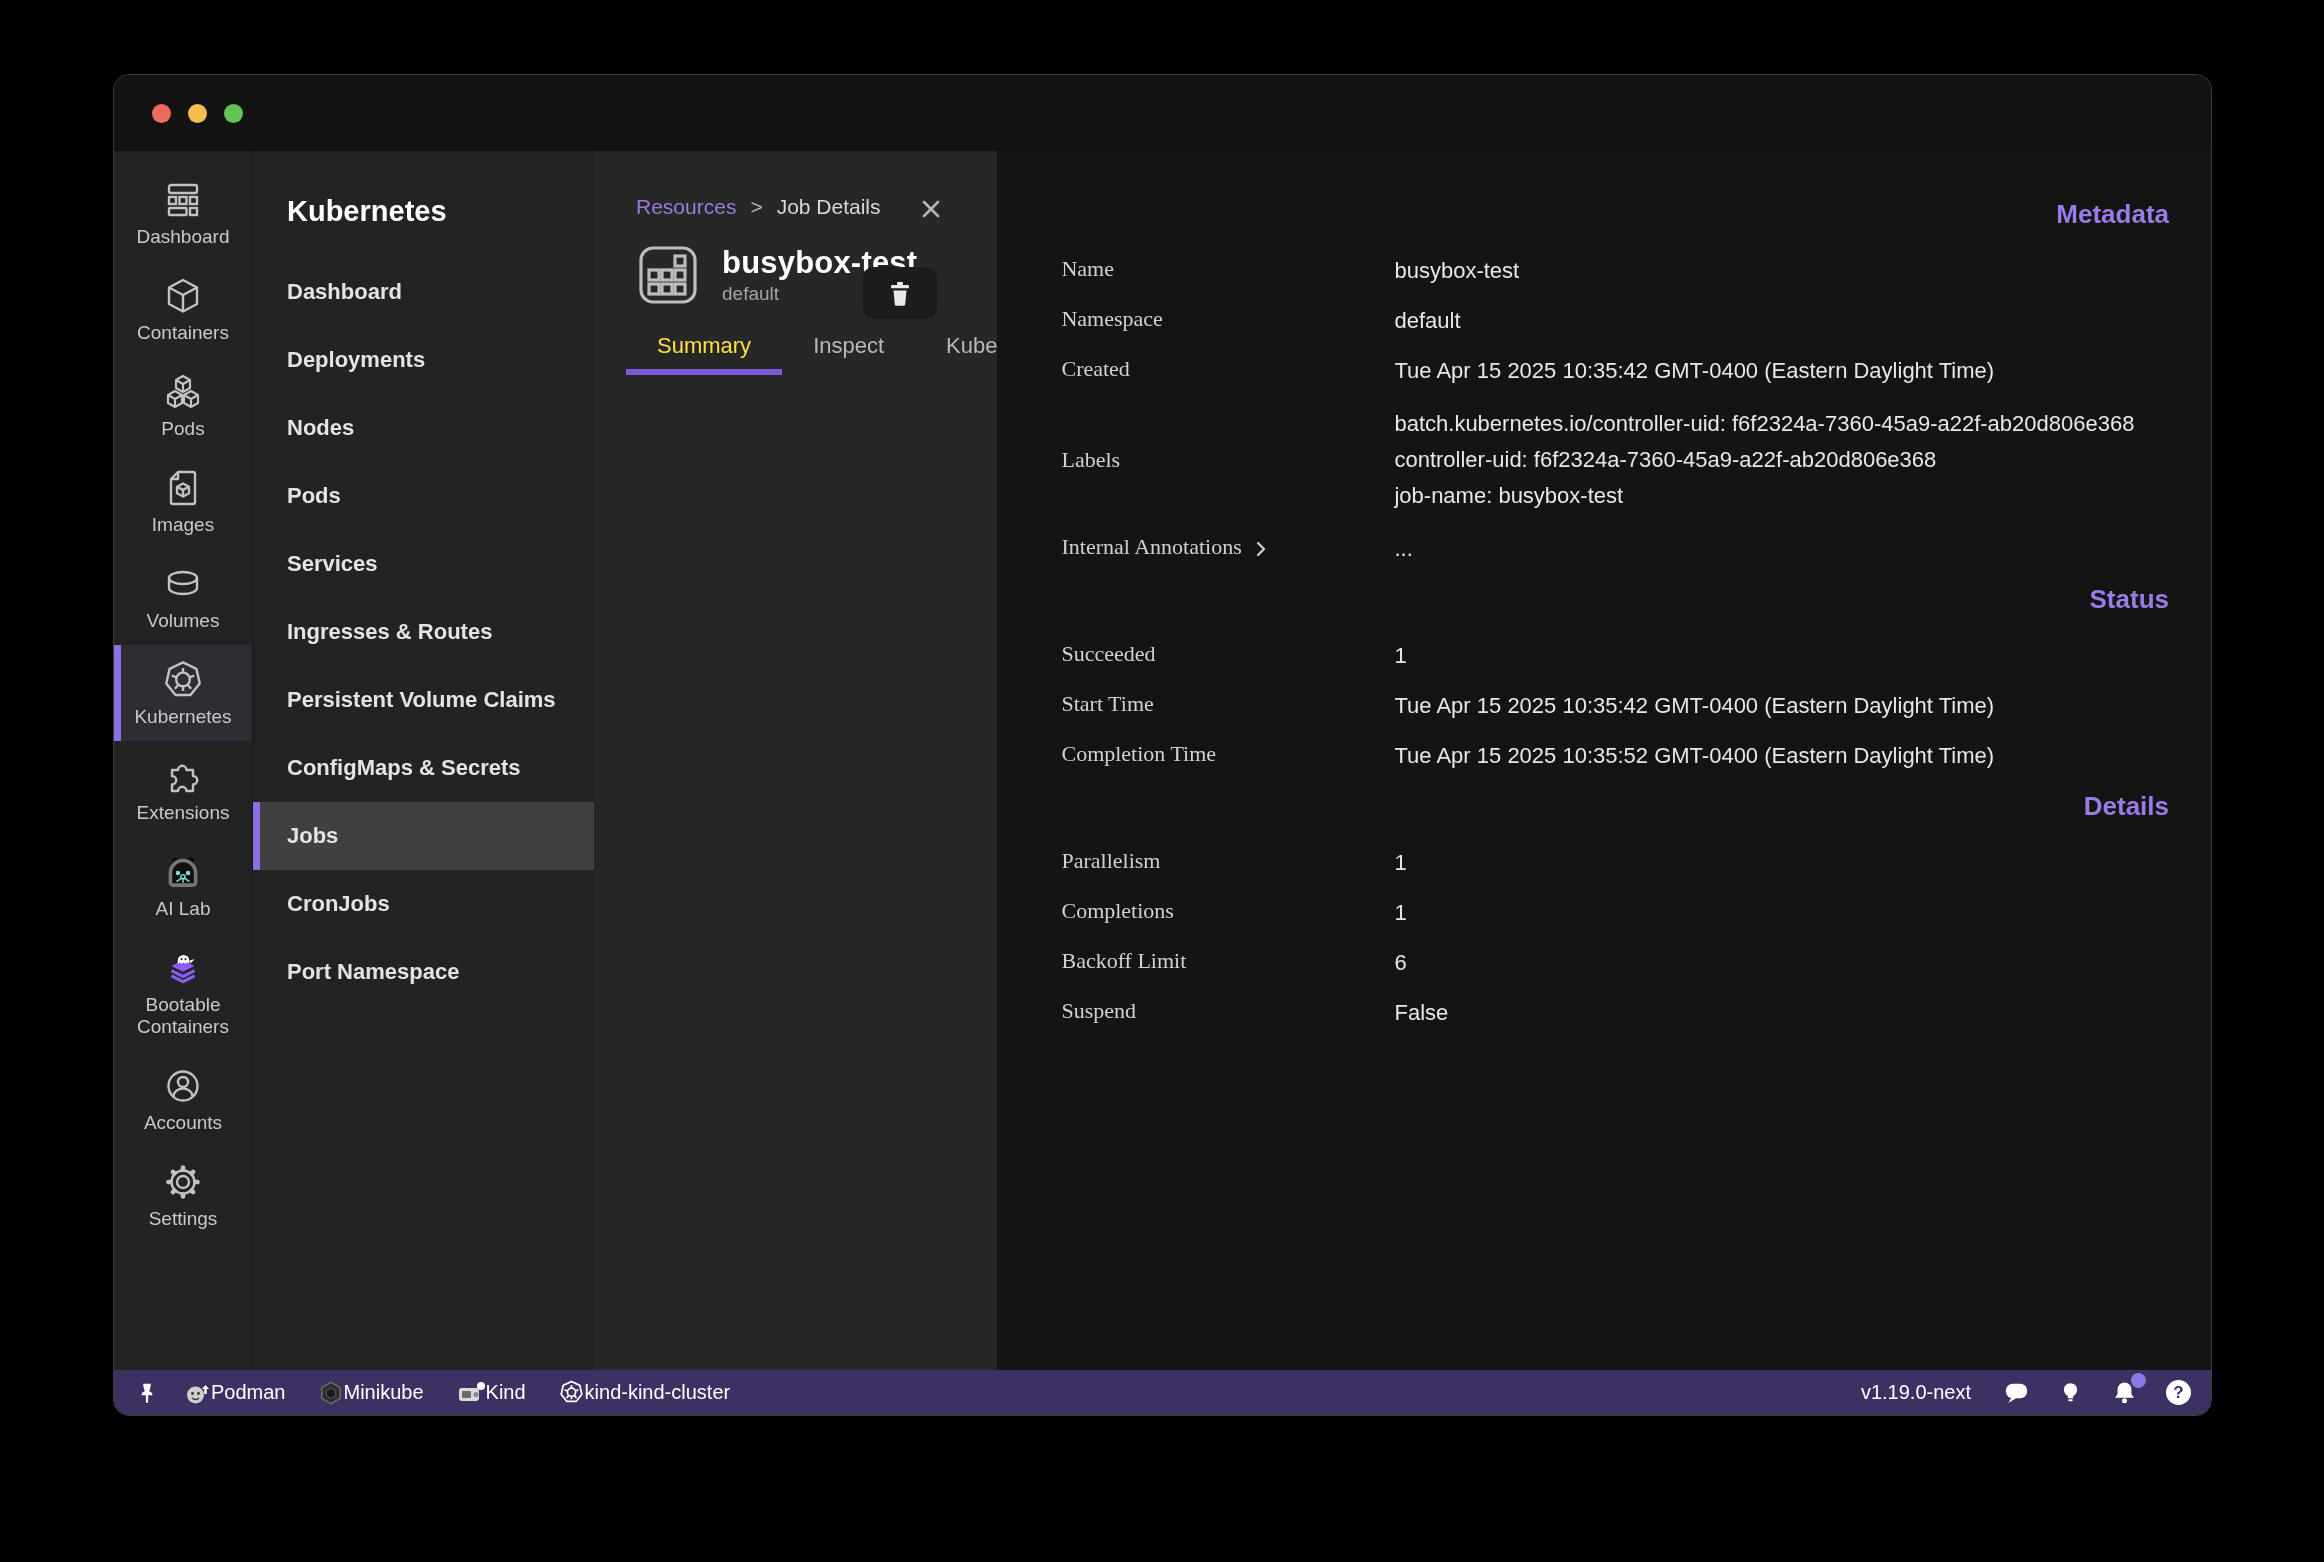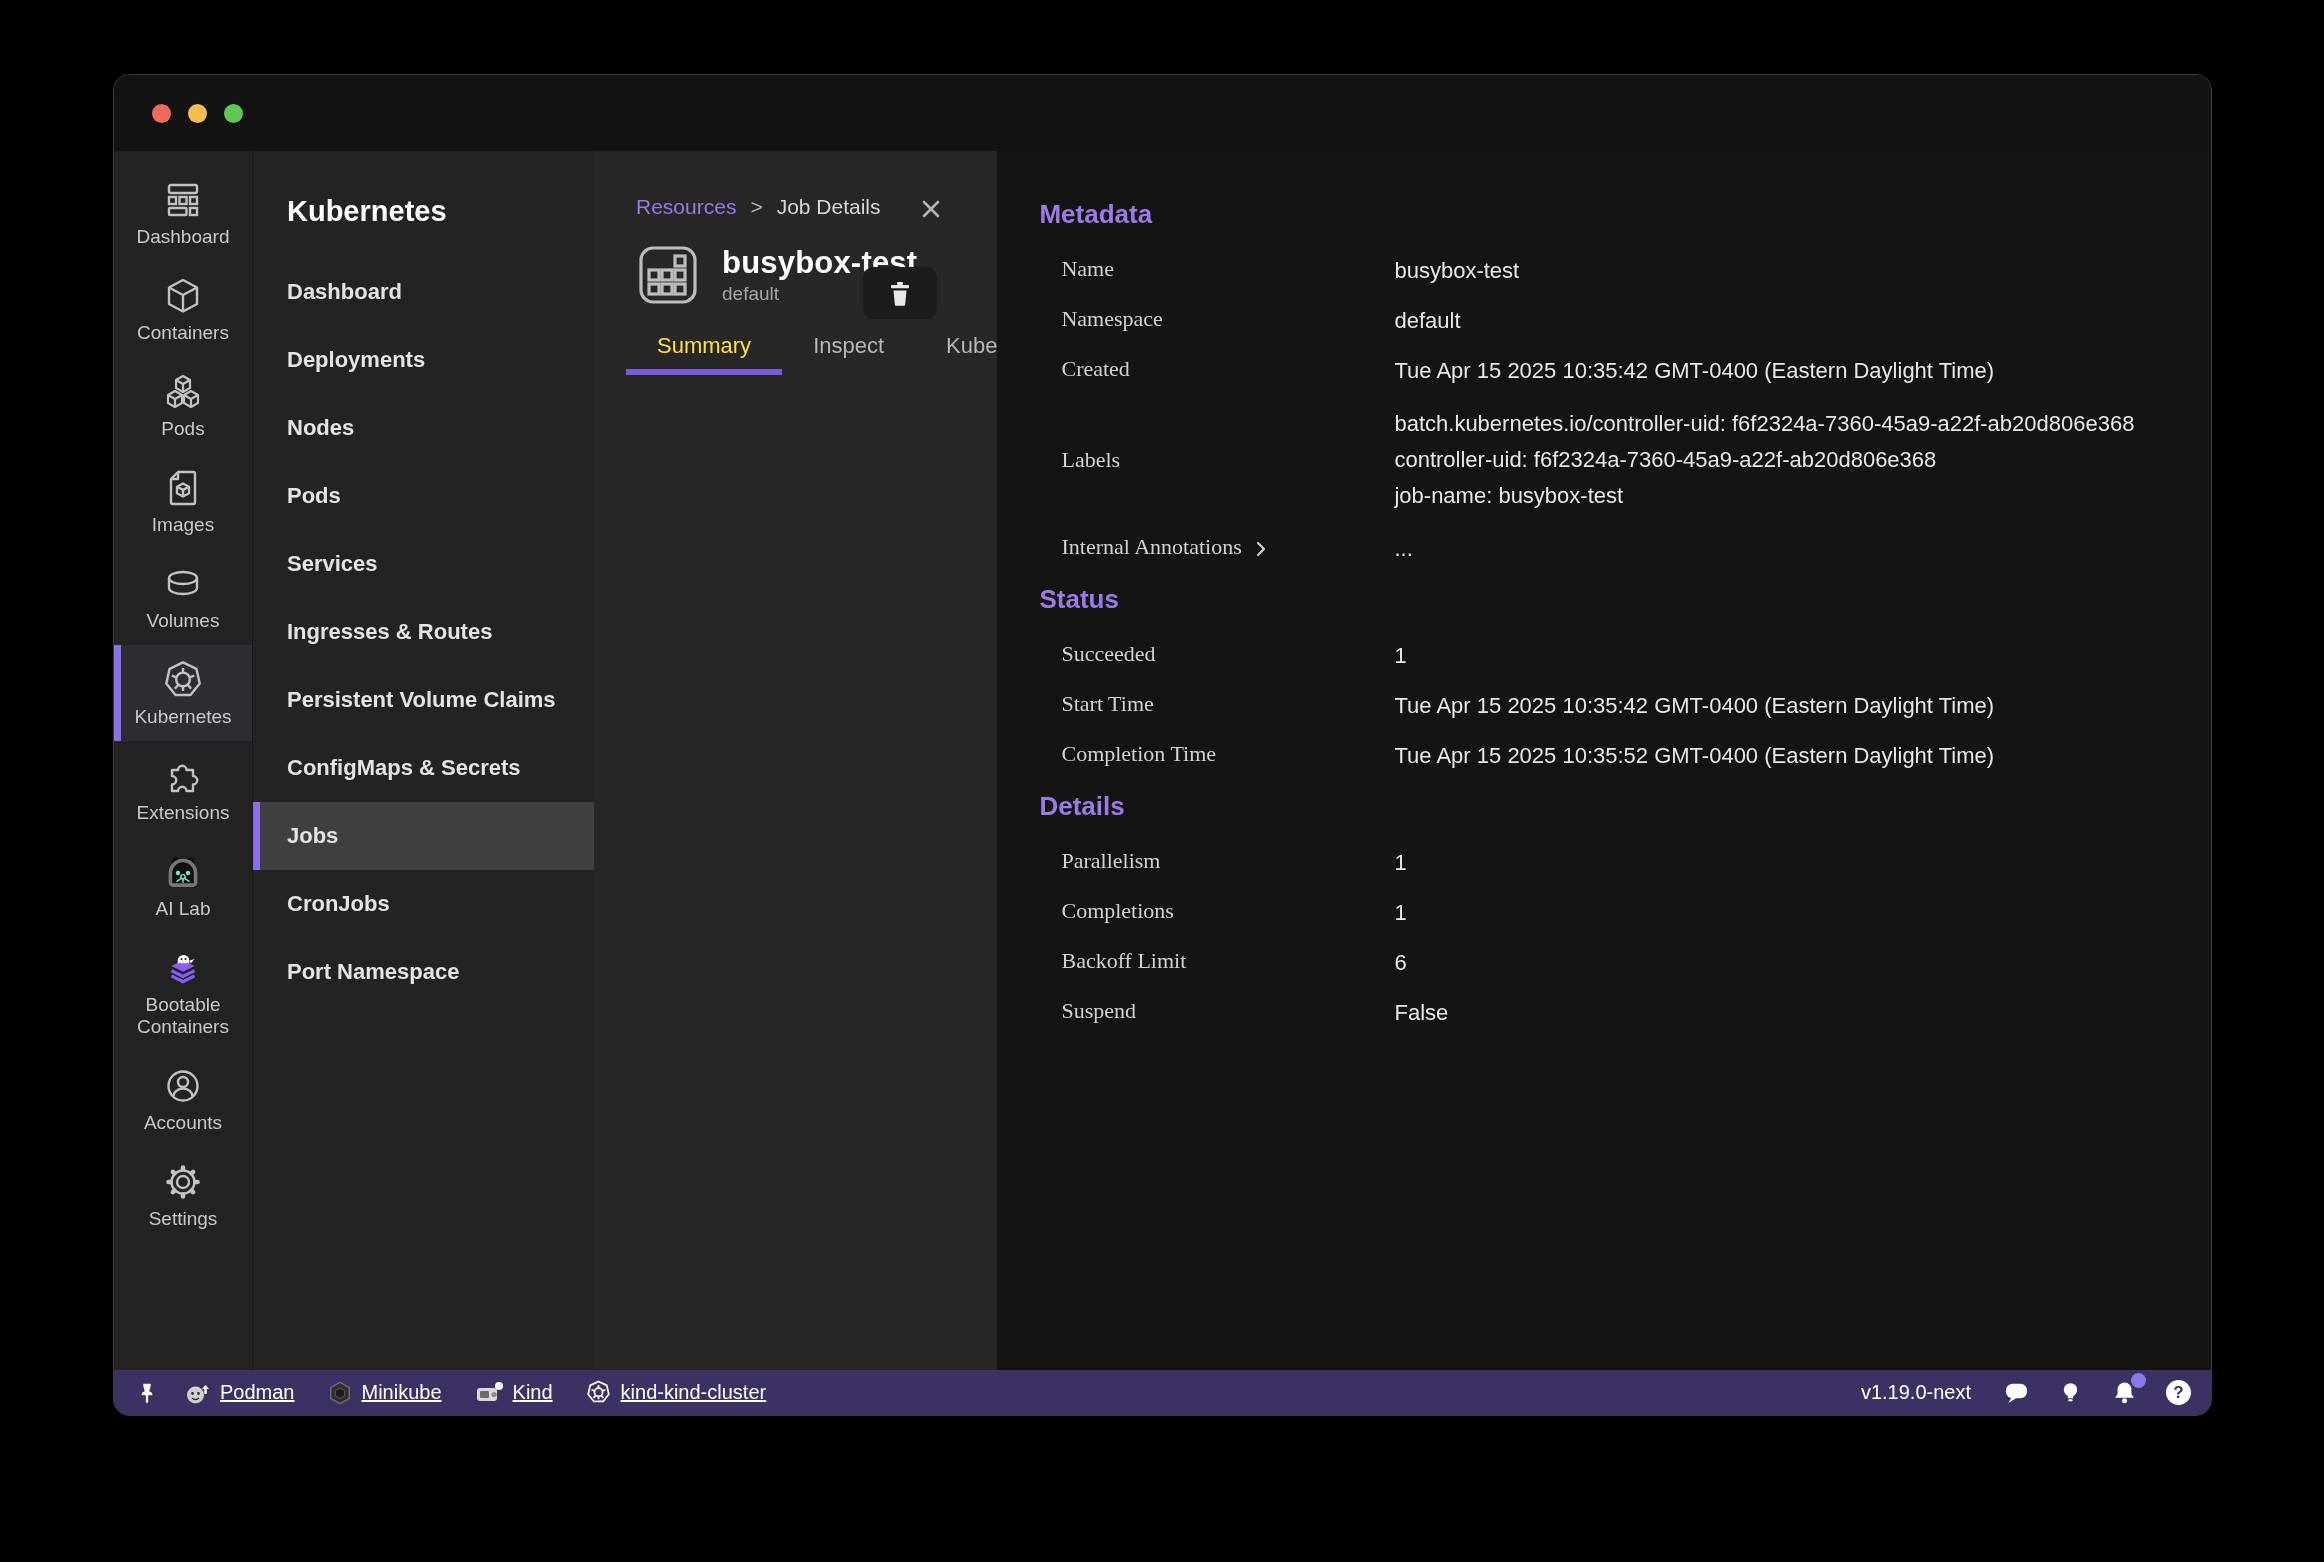--- a/index.html
+++ b/index.html
@@ -40,32 +40,32 @@
   .job-badge{line-height:0;}
   .title-texts .t{color:#fff;font-size:31px;font-weight:bold;letter-spacing:.2px;}
   .title-texts .s{color:#a6a6a6;font-size:19px;margin-top:2px;}
   .trash-btn{position:absolute;top:116px;right:60px;width:74px;height:52px;background:#1c1c1c;border-radius:10px;
     display:flex;align-items:center;justify-content:center;cursor:pointer;}
   .tabs{display:flex;gap:62px;margin-top:26px;padding-left:21px;}
   .tab{font-size:22px;color:#b8b8b8;padding-bottom:16px;position:relative;cursor:pointer;}
   .tab.active{color:#fde047;}
   .tab.active::after{content:"";position:absolute;left:-31px;right:-31px;bottom:0;height:6px;background:var(--underline);}
   .content{flex:1 1 auto;background:#141414;padding:48px 42px 0 42px;overflow:hidden;}
-  .section-heading{color:var(--heading);font-size:26px;font-weight:bold;margin-bottom:16px;}
+  .section-heading{color:var(--heading);font-size:26px;font-weight:bold;margin-bottom:16px;text-align:right;}
   .section{margin-bottom:10px;}
   .row{display:flex;padding:10px 0;}
   .row .lbl{flex:0 0 355px;color:#d2d2d2;font-size:22px;padding-left:22px;display:flex;align-items:flex-start;gap:10px;font-family:Liberation Serif, serif;}
   .row .val{color:#e8e8e8;font-size:22px;line-height:30px;}
   .row .val .vline{line-height:36px;}
   .chev{margin-top:3px;line-height:0;}
   
   .statusbar{height:45px;background:var(--statusbar_bg);flex:0 0 auto;display:flex;align-items:center;
     padding:0 20px;color:#fff;font-size:20px;}
   .sb-left{display:flex;align-items:center;gap:14px;flex:1 1 auto;}
-  .sb-item{display:flex;align-items:center;gap:9px;padding:0 9px;cursor:pointer;text-decoration:underline;}
+  .sb-item{display:flex;align-items:center;padding:0 9px;cursor:pointer;}
   .sb-right{display:flex;align-items:center;gap:28px;}
   .sb-version{margin-right:4px;}
   .sb-icon{position:relative;line-height:0;cursor:pointer;display:flex;align-items:center;justify-content:center;}
   .dot-badge{position:absolute;top:-6px;right:-8px;width:15px;height:15px;border-radius:50%;background:var(--notification_dot);}
   .help-circle{width:25px;height:25px;border-radius:50%;background:#fff;color:var(--statusbar_bg);
     font-weight:bold;font-size:17px;display:flex;align-items:center;justify-content:center;}
   svg{display:block;}
 </style>
 </head>
 <body>

